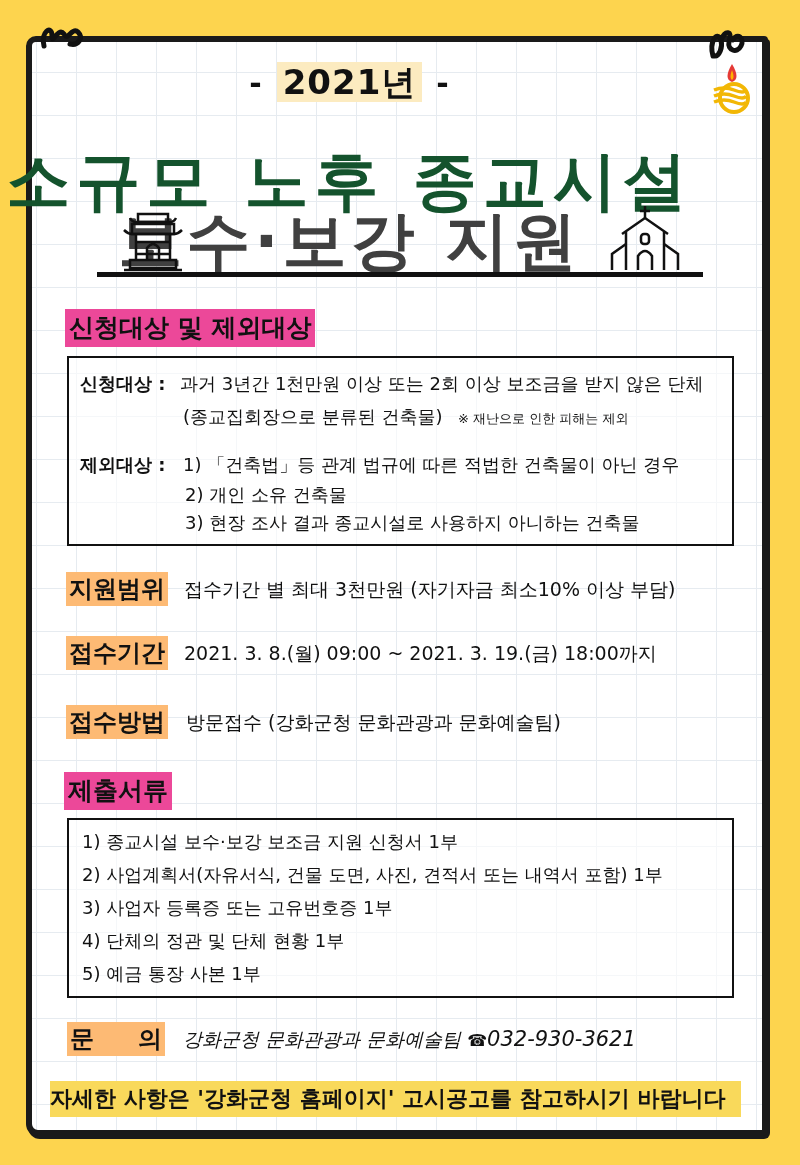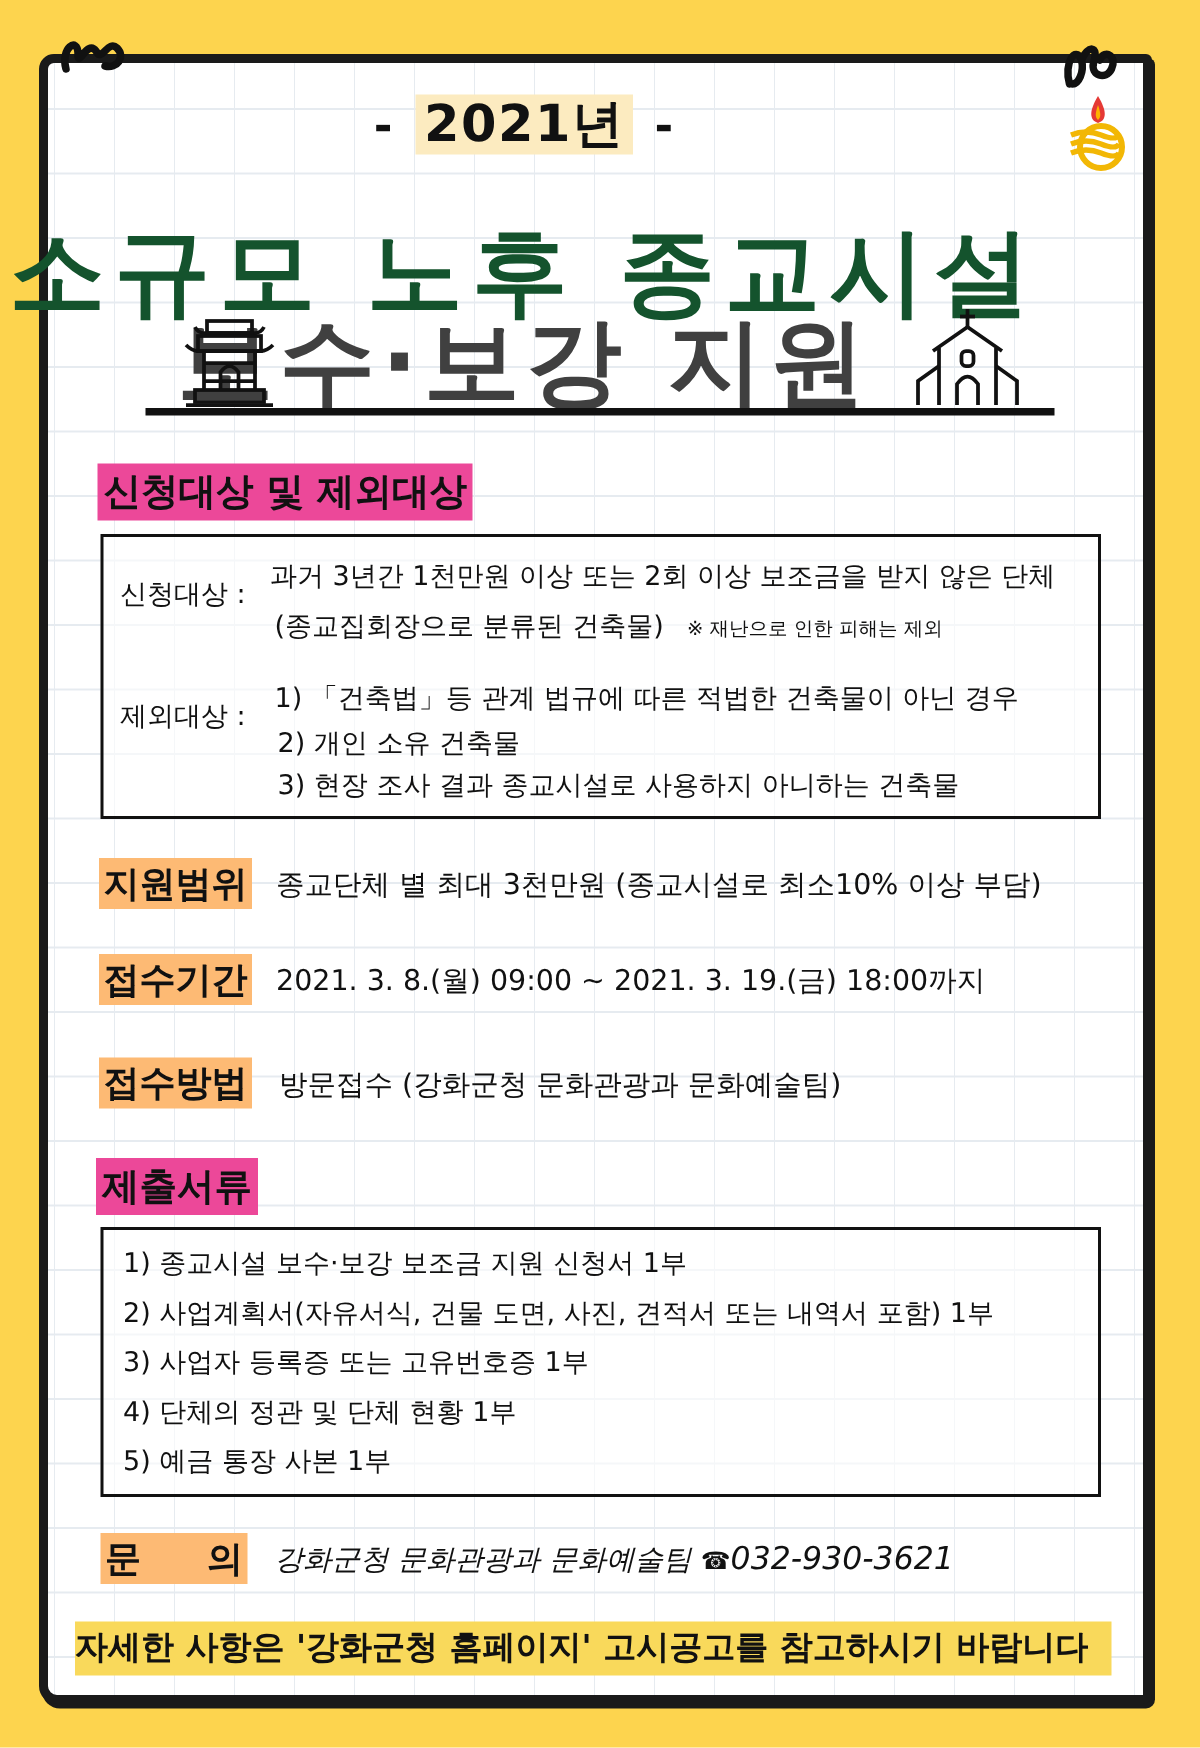--- a/index.html
+++ b/index.html
@@ -51,21 +51,21 @@
     .icon-church { position: absolute; left: 608px; top: 204px; }
 
     .section-title {
       position: absolute; font-size: 25px; font-weight: bold;
       background: #ec4899; padding: 2px 4px; line-height: 34px;
     }
     .box {
       position: absolute; border: 2px solid #111; background: rgba(255,255,255,0.6);
     }
     .line { position: absolute; font-size: 18px; white-space: nowrap; }
-    .bold { font-weight: normal; margin-top: 12px; }
+    .bold { font-weight: bold; }
     .small { font-size: 13px; }
 
     .label-hl {
       position: absolute; font-size: 24px; font-weight: bold;
       background: #fdba74; padding: 0 3px; line-height: 34px; white-space: nowrap;
     }
     .value-text { position: absolute; font-size: 19px; white-space: nowrap; }
 
     .footer-note {
       position: absolute; left: 50px; top: 1081px; width: 691px; height: 36px;
@@ -138,21 +138,21 @@
 <div class="line" style="left:180px; top:372px;">과거 3년간 1천만원 이상 또는 2회 이상 보조금을 받지 않은 단체</div>
 <div class="line" style="left:183px; top:405px;">(종교집회장으로 분류된 건축물)</div>
 <div class="line small" style="left:458px; top:410px;">※ 재난으로 인한 피해는 제외</div>
 
 <div class="line bold" style="left:80px; top:453px;">제외대상 :</div>
 <div class="line" style="left:183px; top:453px;">1) 「건축법」등 관계 법규에 따른 적법한 건축물이 아닌 경우</div>
 <div class="line" style="left:185px; top:483px;">2) 개인 소유 건축물</div>
 <div class="line" style="left:185px; top:511px;">3) 현장 조사 결과 종교시설로 사용하지 아니하는 건축물</div>
 
 <div class="label-hl" style="left:66px; top:572px;">지원범위</div>
-<div class="value-text" style="left:184px; top:577px;">종교단체 별 최대 3천만원 (종교시설로 최소10% 이상 부담)</div>
+<div class="value-text" style="left:184px; top:577px;">접수기간 별 최대 3천만원 (자기자금 최소10% 이상 부담)</div>
 
 <div class="label-hl" style="left:66px; top:636px;">접수기간</div>
 <div class="value-text" style="left:184px; top:641px;">2021. 3. 8.(월) 09:00 ~ 2021. 3. 19.(금) 18:00까지</div>
 
 <div class="label-hl" style="left:66px; top:705px;">접수방법</div>
 <div class="value-text" style="left:186px; top:710px;">방문접수 (강화군청 문화관광과 문화예술팀)</div>
 
 <div class="section-title" style="left:64px; top:772px;">제출서류</div>
 <div class="box" style="left:67px; top:818px; width:667px; height:180px;"></div>
 <div class="line" style="left:82px; top:830px;">1) 종교시설 보수·보강 보조금 지원 신청서 1부</div>

